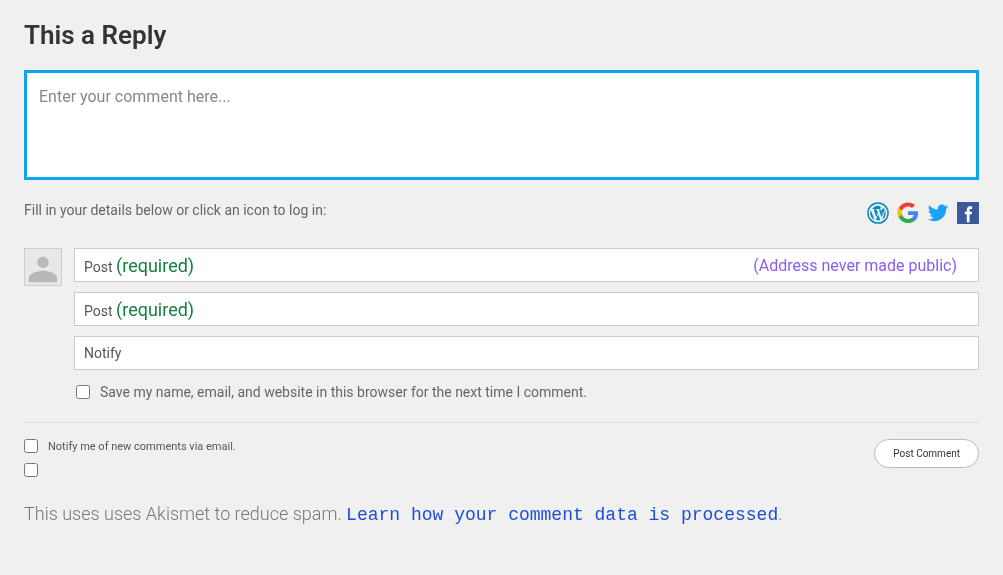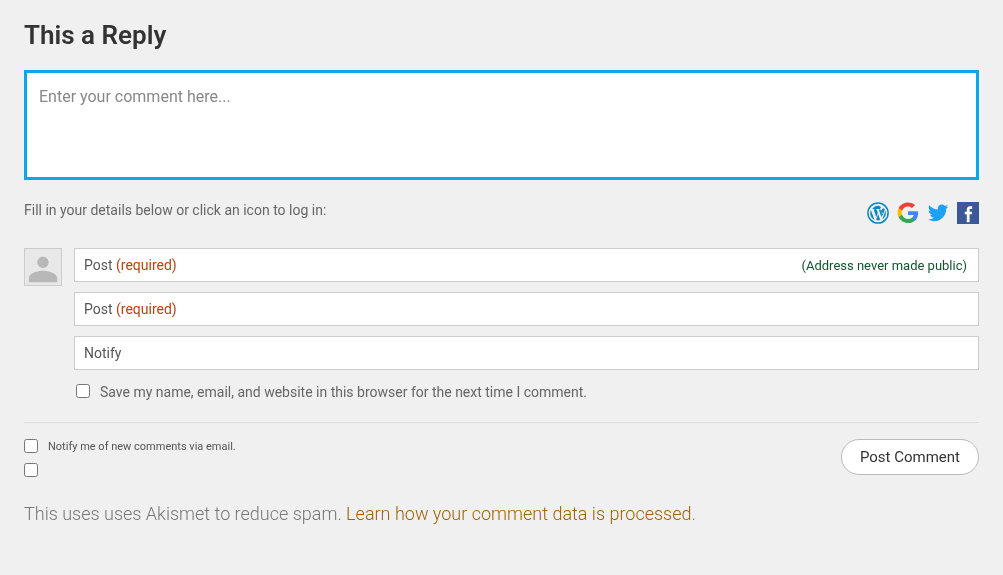--- a/index.html
+++ b/index.html
@@ -89,34 +89,35 @@
     .overlay-label {
       position: absolute;
       left: 10px;
       top: 50%;
       transform: translateY(-50%);
       pointer-events: none;
       font-size: 14px;
       color: #555;
     }
     .overlay-label .req {
-      color: #c2410c;
-      font-size: 14px;
+      color: #15803d;
+      font-size: 18px;
     }
     .hint-right {
       position: absolute;
-      right: 12px;
+      right: 22px;
       top: 50%;
       transform: translateY(-50%);
-      font-size: 13px;
-      color: #14532d;
+      font-size: 16px;
+      color: #8b5cf6;
       pointer-events: none;
     }
     .save-row {
       display: flex;
+      align-items: center;
       gap: 10px;
       margin-top: 4px;
       padding-left: 2px;
     }
     .save-row label {
       font-size: 14px;
       color: #666;
     }
     .divider {
       border: none;
@@ -141,35 +142,36 @@
     }
     .check-row label {
       font-size: 11px;
       color: #555;
     }
     .post-btn {
       background: #fff;
       border: 1px solid #bbb;
       border-radius: 20px;
       padding: 8px 18px;
-      font-size: 15px;
+      font-size: 10px;
       color: #333;
       cursor: pointer;
       font-family: inherit;
       white-space: nowrap;
     }
     .akismet {
       margin-top: 26px;
       font-size: 18px;
       font-weight: 300;
       color: #777;
     }
     .akismet a {
-      color: #a16207;
+      color: #1d4ed8;
       text-decoration: none;
+      font-family: Liberation Mono, monospace;
     }
     input[type="checkbox"] {
       width: 14px;
       height: 14px;
     }
   </style>
 </head>
 <body>
 
 

